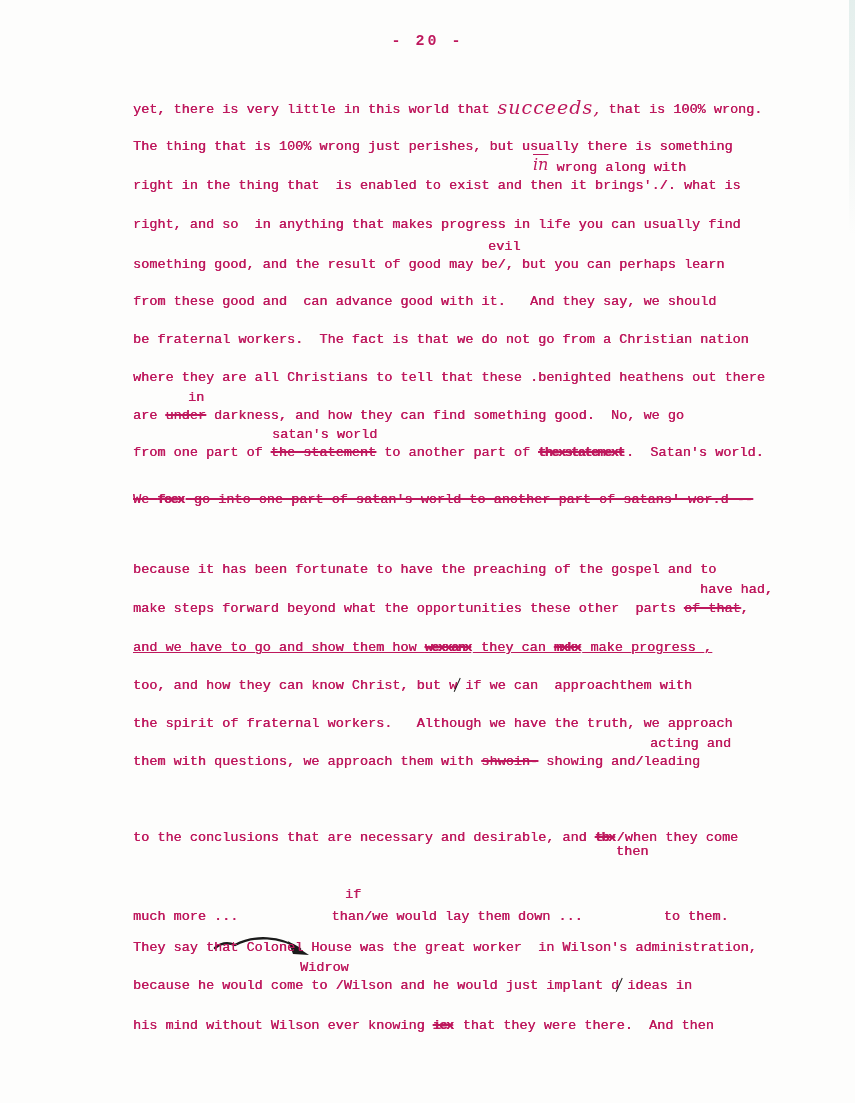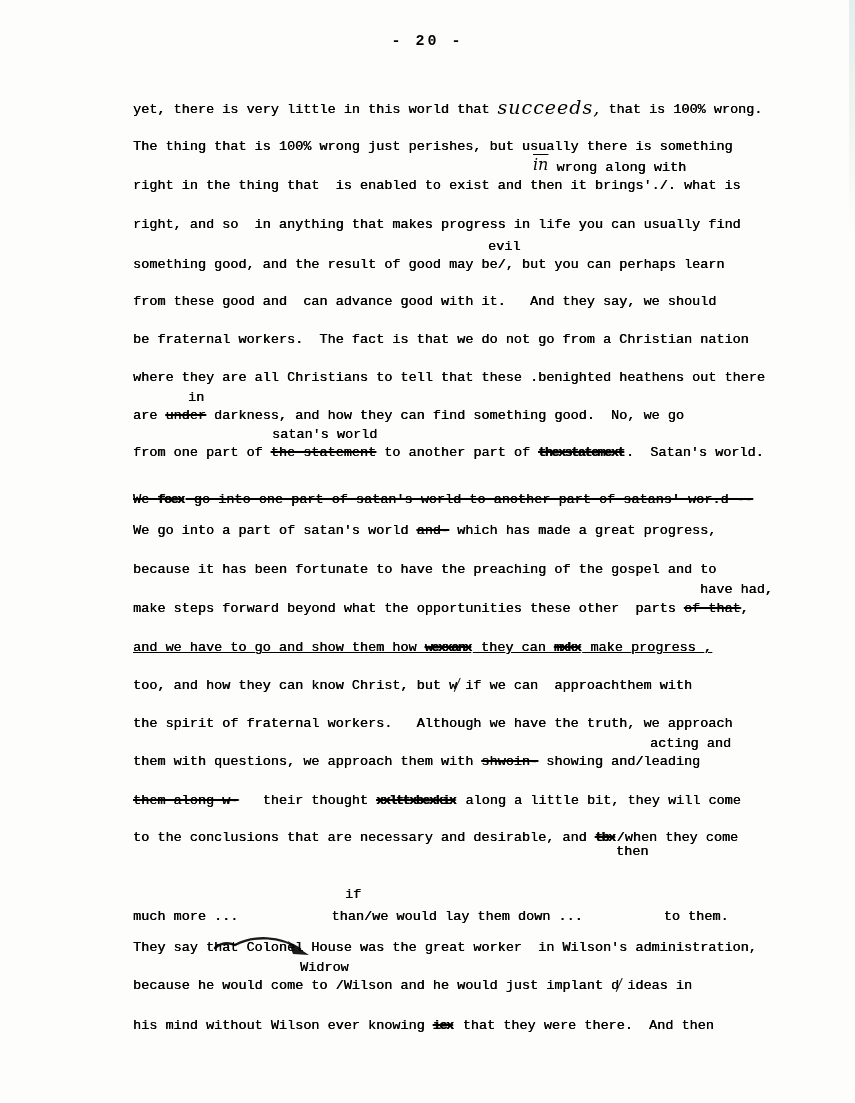--- a/index.html
+++ b/index.html
@@ -7,21 +7,21 @@
     padding: 0;
     background: #ffffff;
   }
   #page {
     position: relative;
     width: 855px;
     height: 1103px;
     background: #fdfdfc;
     overflow: hidden;
     font-family: "Liberation Mono", "DejaVu Sans Mono", monospace;
-    color: #000000;
+    color: #be185d;
   }
   
   #edge-artifact {
     position: absolute;
     top: 0; right: 0;
     width: 6px; height: 235px;
     background: linear-gradient(to bottom, #cfe3e0, #e7eeec 60%, transparent);
     opacity: .55;
   }
   #page-number {
@@ -106,30 +106,28 @@
     <div class="tline inter" style="top: 238px; left: 488px;"><span class="seg-n">evil</span></div>
     <div class="tline main" style="top: 256px; left: 133px;"><span class="seg-n">something good, and the result of good may be/, but you can perhaps learn</span></div>
     <div class="tline main" style="top: 293px; left: 133px;"><span class="seg-n">from these good and  can advance good with it.   And they say, we should</span></div>
     <div class="tline main" style="top: 331px; left: 133px;"><span class="seg-n">be fraternal workers.  The fact is that we do not go from a Christian nation</span></div>
     <div class="tline main" style="top: 369px; left: 133px;"><span class="seg-n">where they are all Christians to tell that these .benighted heathens out there</span></div>
     <div class="tline inter" style="top: 389px; left: 188px;"><span class="seg-n">in</span></div>
     <div class="tline main" style="top: 407px; left: 133px;"><span class="seg-n">are </span><span class="seg-s">under</span><span class="seg-n"> darkness, and how they can find something good.  No, we go</span></div>
     <div class="tline inter" style="top: 426px; left: 272px;"><span class="seg-n">satan's world</span></div>
     <div class="tline main" style="top: 444px; left: 133px;"><span class="seg-n">from one part of </span><span class="seg-s">the statement</span><span class="seg-n"> to another part of </span><span class="seg-sb">thexstatemext</span><span class="seg-n">.  Satan's world.</span></div>
     <div class="tline main" style="top: 491px; left: 133px;"><span class="seg-s">We </span><span class="seg-sb">foex</span><span class="seg-s"> go into one part of satan's world to another part of satans' wor.d --</span></div>
-    <div class="tline main" style="top: 522px; left: 133px;"><span class="seg-n">We go into a part of satan's world </span><span class="seg-s">and-</span><span class="seg-n"> which has made a great progress,</span></div>
     <div class="tline main" style="top: 561px; left: 133px;"><span class="seg-n">because it has been fortunate to have the preaching of the gospel and to</span></div>
     <div class="tline inter" style="top: 581px; left: 700px;"><span class="seg-n">have had,</span></div>
     <div class="tline main" style="top: 600px; left: 133px;"><span class="seg-n">make steps forward beyond what the opportunities these other  parts </span><span class="seg-s">of that</span><span class="seg-n">,</span></div>
     <div class="tline main" style="top: 639px; left: 133px; text-decoration: underline;"><span class="seg-n">and we have to go and show them how </span><span class="seg-sb">wexxanx</span><span class="seg-n"> they can </span><span class="seg-sb">mxkx</span><span class="seg-n"> make progress ,</span></div>
     <div class="tline main" style="top: 677px; left: 133px;"><span class="seg-n">too, and how they can know Christ, but </span><span class="seg-sl">w</span><span class="seg-n"> if we can  approachthem with</span></div>
     <div class="tline main" style="top: 715px; left: 133px;"><span class="seg-n">the spirit of fraternal workers.   Although we have the truth, we approach</span></div>
     <div class="tline inter" style="top: 735px; left: 650px;"><span class="seg-n">acting and</span></div>
     <div class="tline main" style="top: 753px; left: 133px;"><span class="seg-n">them with questions, we approach them with </span><span class="seg-s">shwoin-</span><span class="seg-n"> showing and/leading</span></div>
-    <div class="tline main" style="top: 792px; left: 133px;"><span class="seg-s">them along w-</span><span class="seg-n">   their thought </span><span class="seg-sb">xxlttxbexkix</span><span class="seg-n"> along a little bit, they will come</span></div>
     <div class="tline inter" style="top: 802px; left: 616px; margin-top: 41px;"><span class="seg-n">then</span></div>
     <div class="tline main" style="top: 829px; left: 133px;"><span class="seg-n">to the conclusions that are necessary and desirable, and </span><span class="seg-sb">tbx</span><span class="seg-n">/when they come</span></div>
     <div class="tline inter" style="top: 886px; left: 345px;"><span class="seg-n">if</span></div>
     <div class="tline main" style="top: 903px; left: 133px; text-align: right;"><span class="seg-n">much more ... </span><span class="seg-arrow">
     <svg width="105" height="26" viewBox="0 0 105 26" xmlns="http://www.w3.org/2000/svg">
       <path d="M3 14 C 9 9, 16 8, 23 11 C 42 1, 68 2, 88 15" fill="none" stroke="#1b1b1b" stroke-width="2.4" stroke-linecap="round"></path>
       <path d="M97 21 L76 7 L81 20 Z" fill="#1b1b1b"></path>
     </svg>
   </span><span class="seg-n"> than/we would lay them down ...          to them.</span></div>
     <div class="tline main" style="top: 939px; left: 133px;"><span class="seg-n">They say that Colonel House was the great worker  in Wilson's administration,</span></div>

